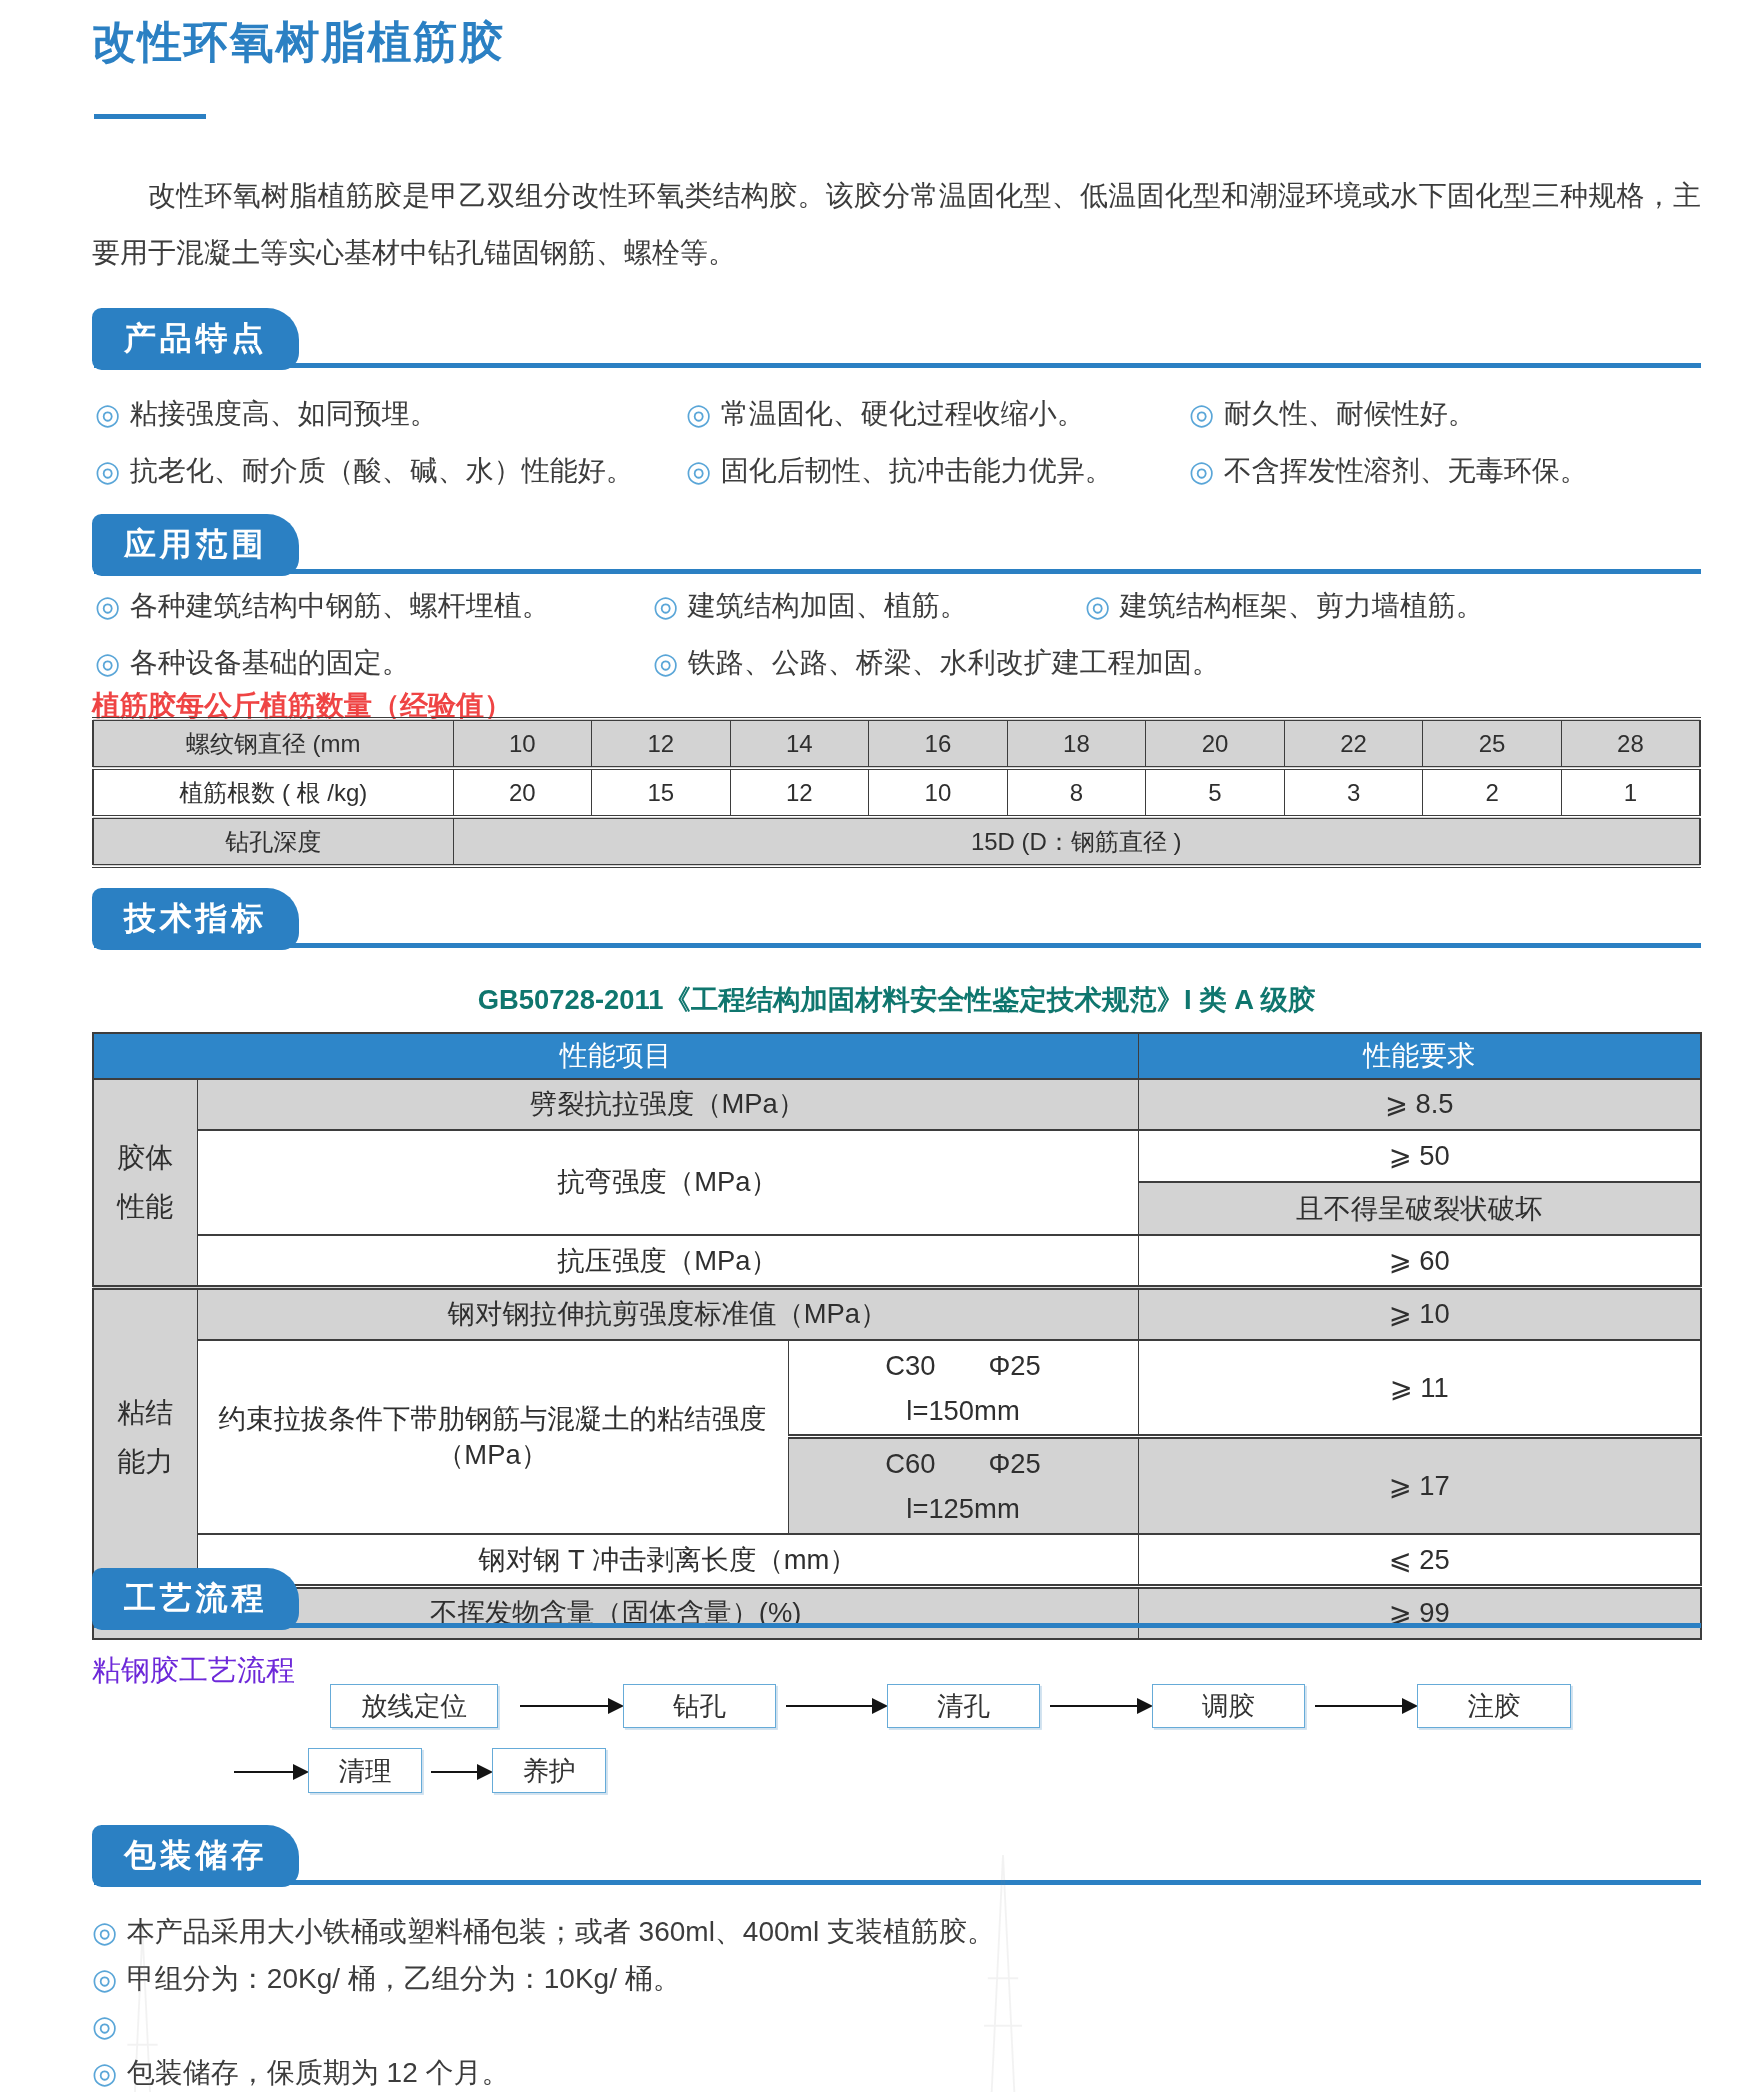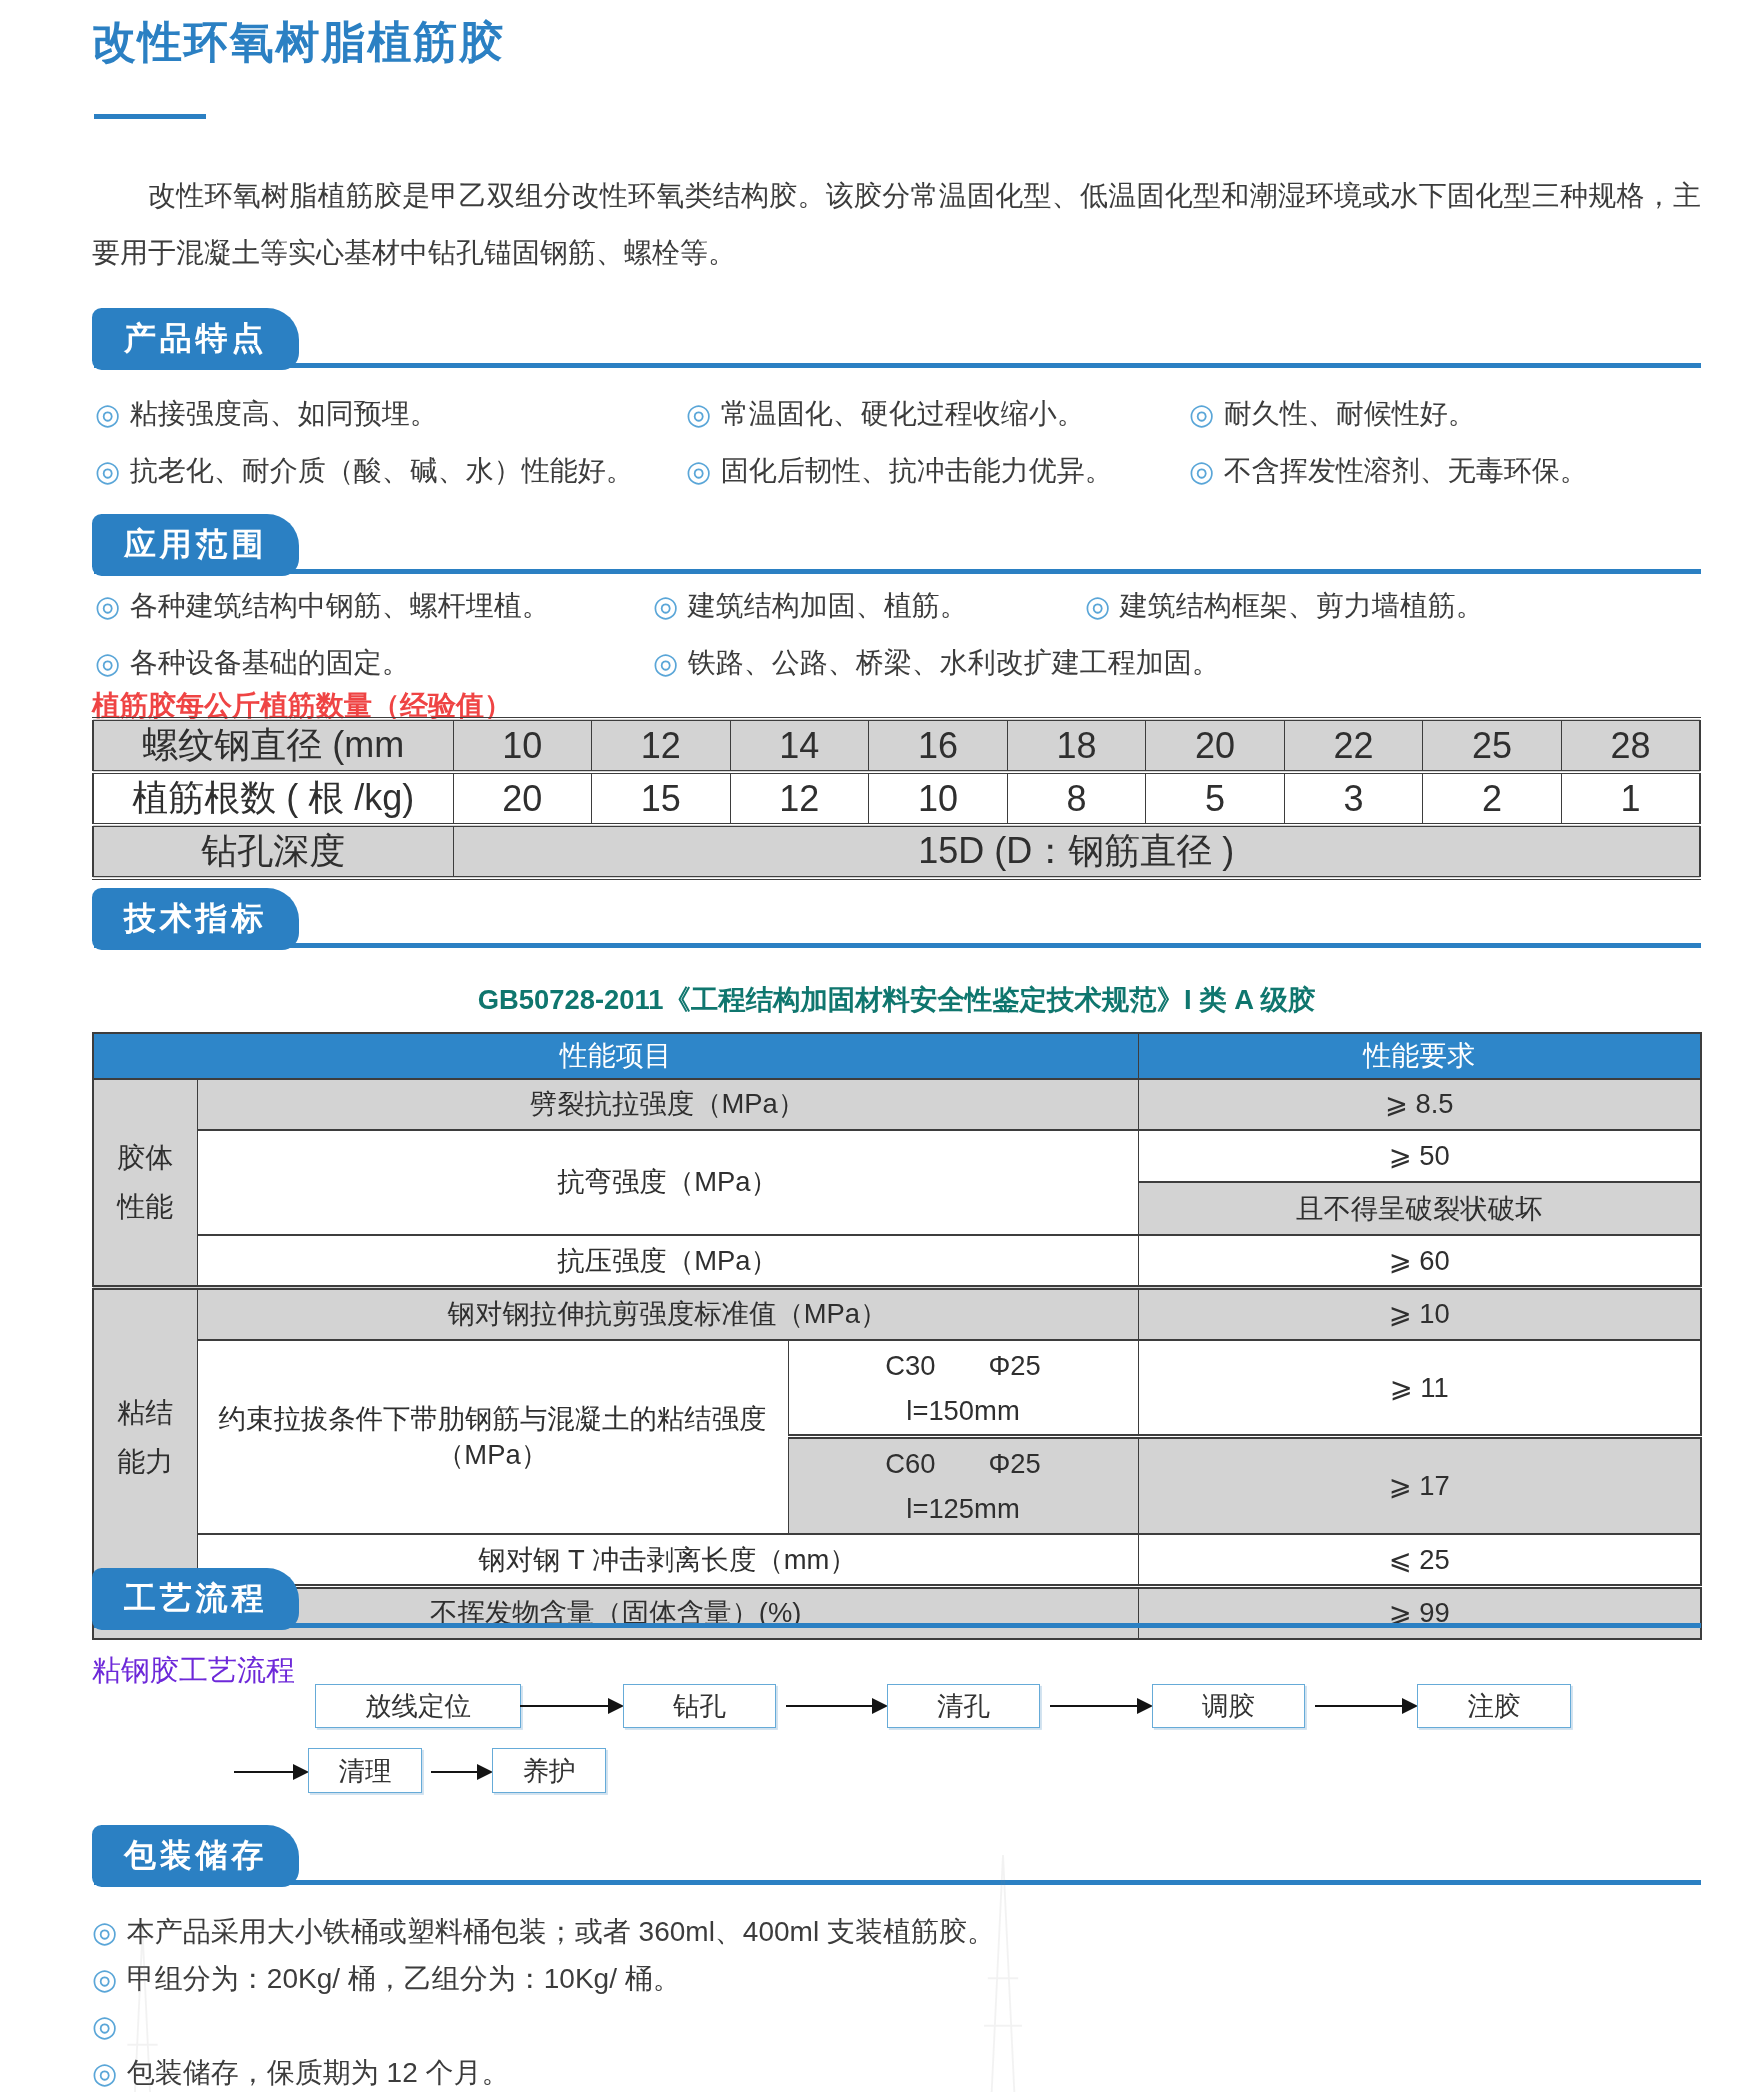--- a/index.html
+++ b/index.html
@@ -31,21 +31,21 @@
   
   .bullets{position:absolute;left:95px;width:1609px;display:grid;}
   .bullets.features{top:385px;grid-template-columns:591px 503px 1fr;grid-auto-rows:57px;}
   .bullets.apps{top:577px;grid-template-columns:558px 432px 1fr;grid-auto-rows:57px;}
   .bullet{display:flex;align-items:center;font-size:28px;color:#3c3c3c;white-space:nowrap;}
   .ring{color:var(--bullet);font-size:29px;margin-right:9.5px;flex:0 0 auto;}
 
   
   .tbl-caption{position:absolute;left:92px;top:687px;font-size:28px;font-weight:bold;color:#ef4444;}
   table.rebar{position:absolute;left:92px;top:717px;width:1609px;border-collapse:collapse;table-layout:fixed;
-    font-size:36px;color:#2f2f2f;}
+    font-size:24px;color:#2f2f2f;}
   table.rebar td{border-left:1.9px solid var(--border);border-right:1.9px solid var(--border);
     border-top:4.7px double var(--border);border-bottom:4.7px double var(--border);
     text-align:center;height:45px;padding:0;}
   table.rebar{border:2.8px solid var(--border);}
   table.rebar tr.gray td{background:var(--cell-gray);}
 
   
   .standard-note{position:absolute;left:92px;top:982px;width:1609px;text-align:center;font-size:27.4px;color:#0f766e;font-weight:bold;}
   table.tech{position:absolute;left:92px;top:1032px;width:1609px;border-collapse:collapse;table-layout:fixed;
     font-size:27.4px;color:#2f2f2f;border:2.8px solid var(--border);}
@@ -266,21 +266,21 @@
   <div class="sec" style="top:1568px">
     <div class="sec-rule"></div>
     <div class="sec-badge">
       <span>工艺流程</span>
     </div>
   </div>
 
   <div class="flow">
     <div class="flow-subtitle">粘钢胶工艺流程</div>
 
-    <div class="step" style="left:223px;top:33px;width:206px">
+    <div class="step" style="left:238px;top:33px;width:168px">
         <span>放线定位</span>
       </div>
     <div class="arrow" style="left:428px;top:54px;width:88px"></div>
     <div class="step" style="left:531px;top:33px;width:153px">
         <span>钻孔</span>
       </div>
     <div class="arrow" style="left:694px;top:54px;width:86px"></div>
     <div class="step" style="left:795px;top:33px;width:153px">
         <span>清孔</span>
       </div>

